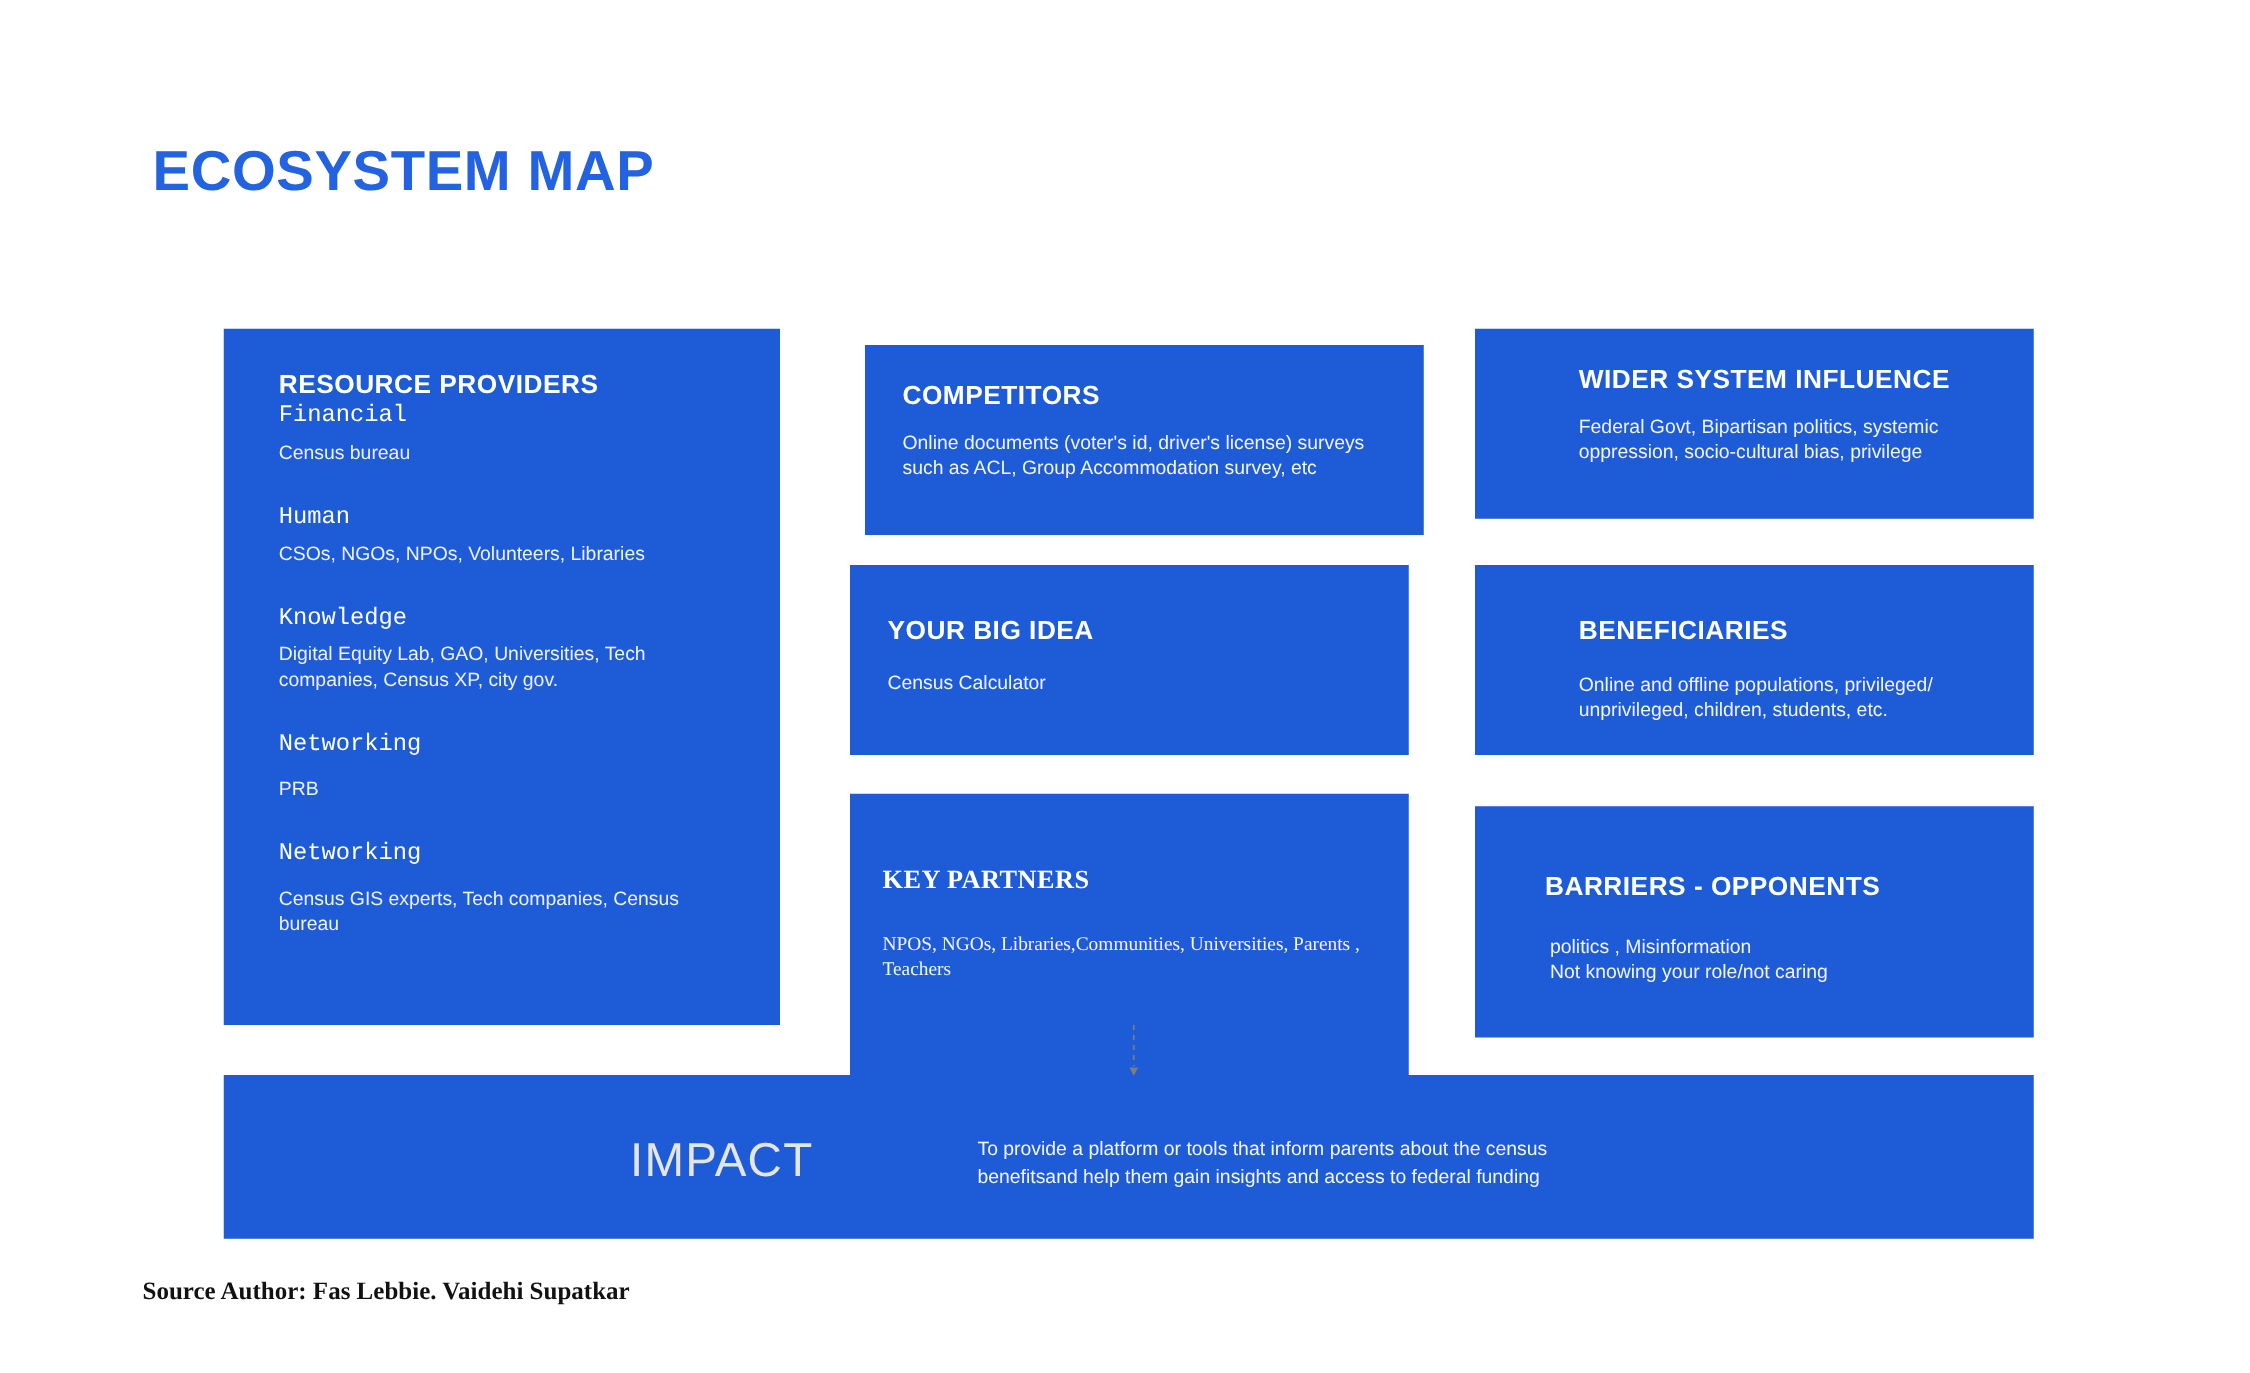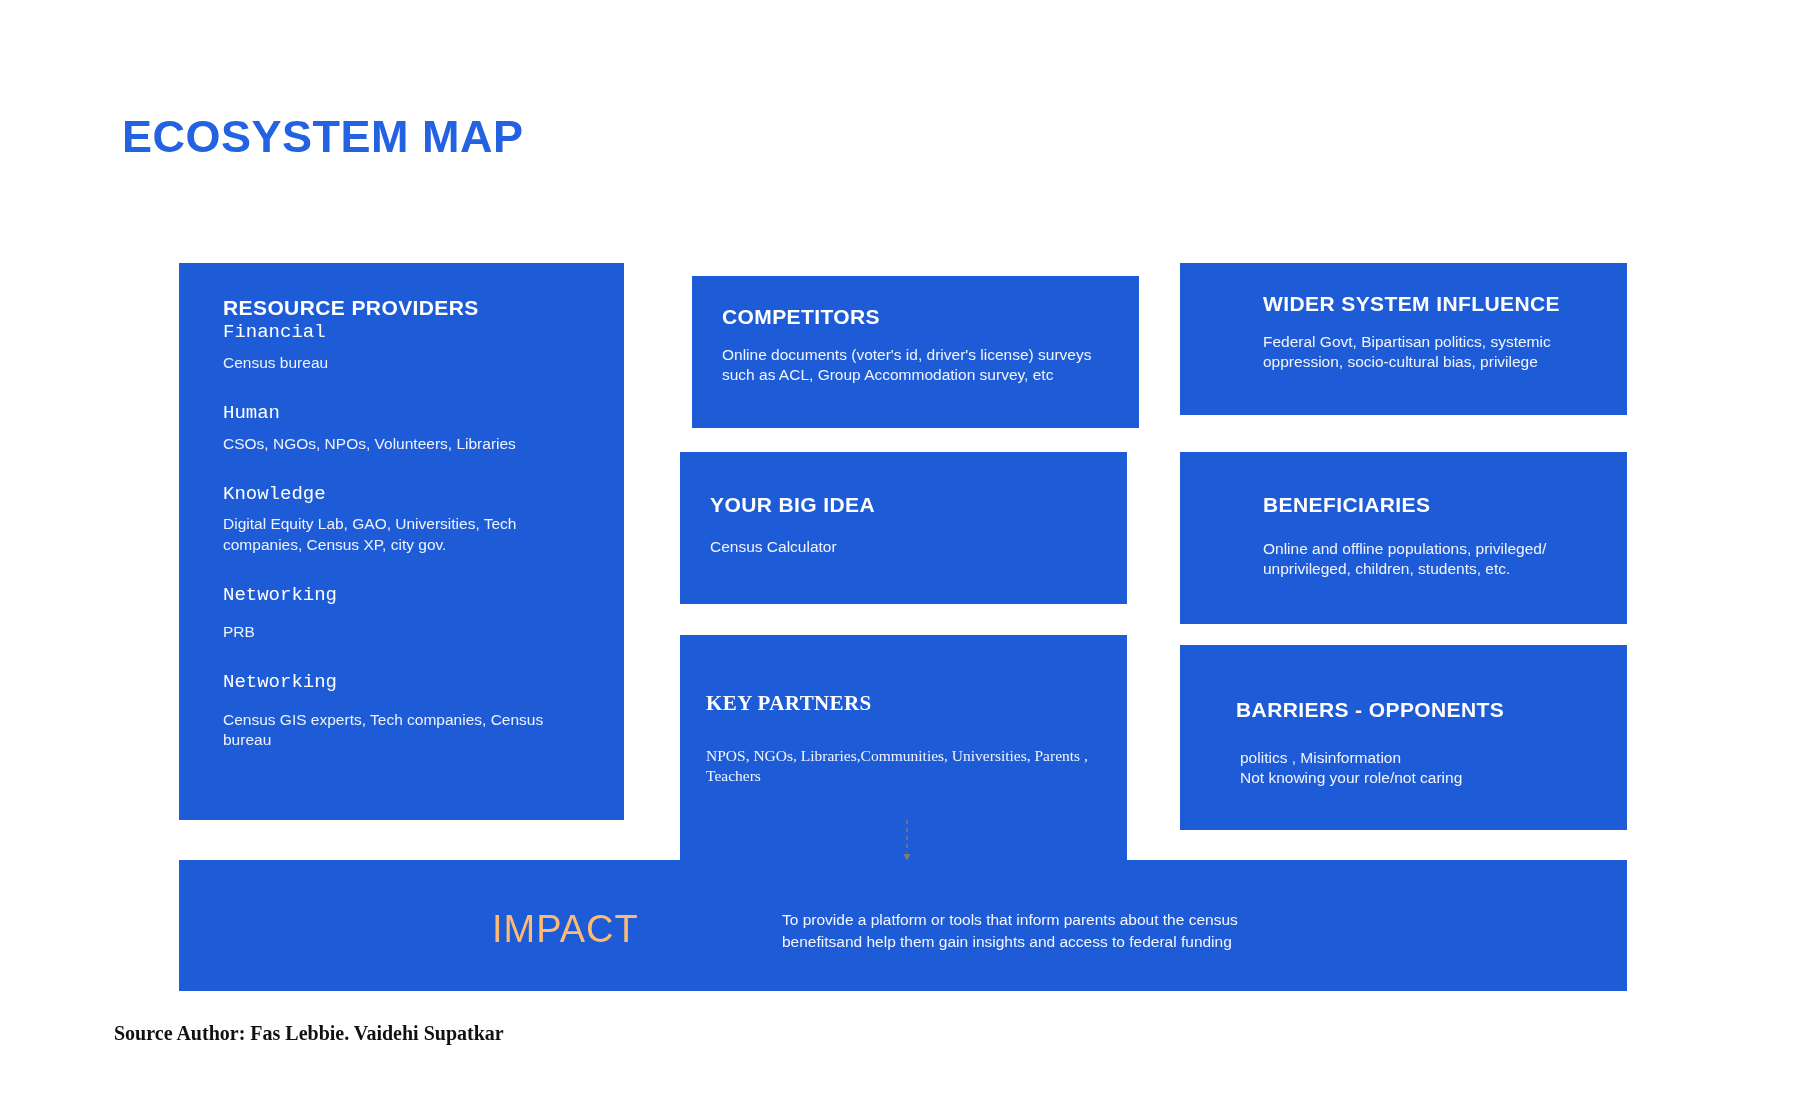--- a/index.html
+++ b/index.html
@@ -116,21 +116,21 @@
     width: 447px;
     height: 152px;
     padding: 28px 30px 0 83px;
   }
   #wider-system .card-title { margin-bottom: 16px; }
 
   #beneficiaries {
     left: 1180px;
     top: 452px;
     width: 447px;
-    height: 172px;
+    height: 152px;
     padding: 40px 30px 0 83px;
   }
   #beneficiaries .card-title { margin-bottom: 22px; }
 
   #barriers {
     left: 1180px;
     top: 645px;
     width: 447px;
     height: 185px;
     padding: 52px 30px 0 56px;
@@ -146,26 +146,26 @@
     height: 131px;
     padding: 0;
   }
   .impact-inner {
     position: relative;
     width: 100%;
     height: 100%;
   }
   .impact-label {
     position: absolute;
-    left: 313px;
+    left: 325px;
     top: 50px;
     font-size: 38px;
     font-weight: 300;
     letter-spacing: 1px;
-    color: #fdba74;
+    color: #e5e5e5;
     line-height: 1;
   }
   .impact-text {
     position: absolute;
     left: 603px;
     top: 49px;
     width: 520px;
     font-size: 15.5px;
     line-height: 1.45;
     color: #f4f7fe;

